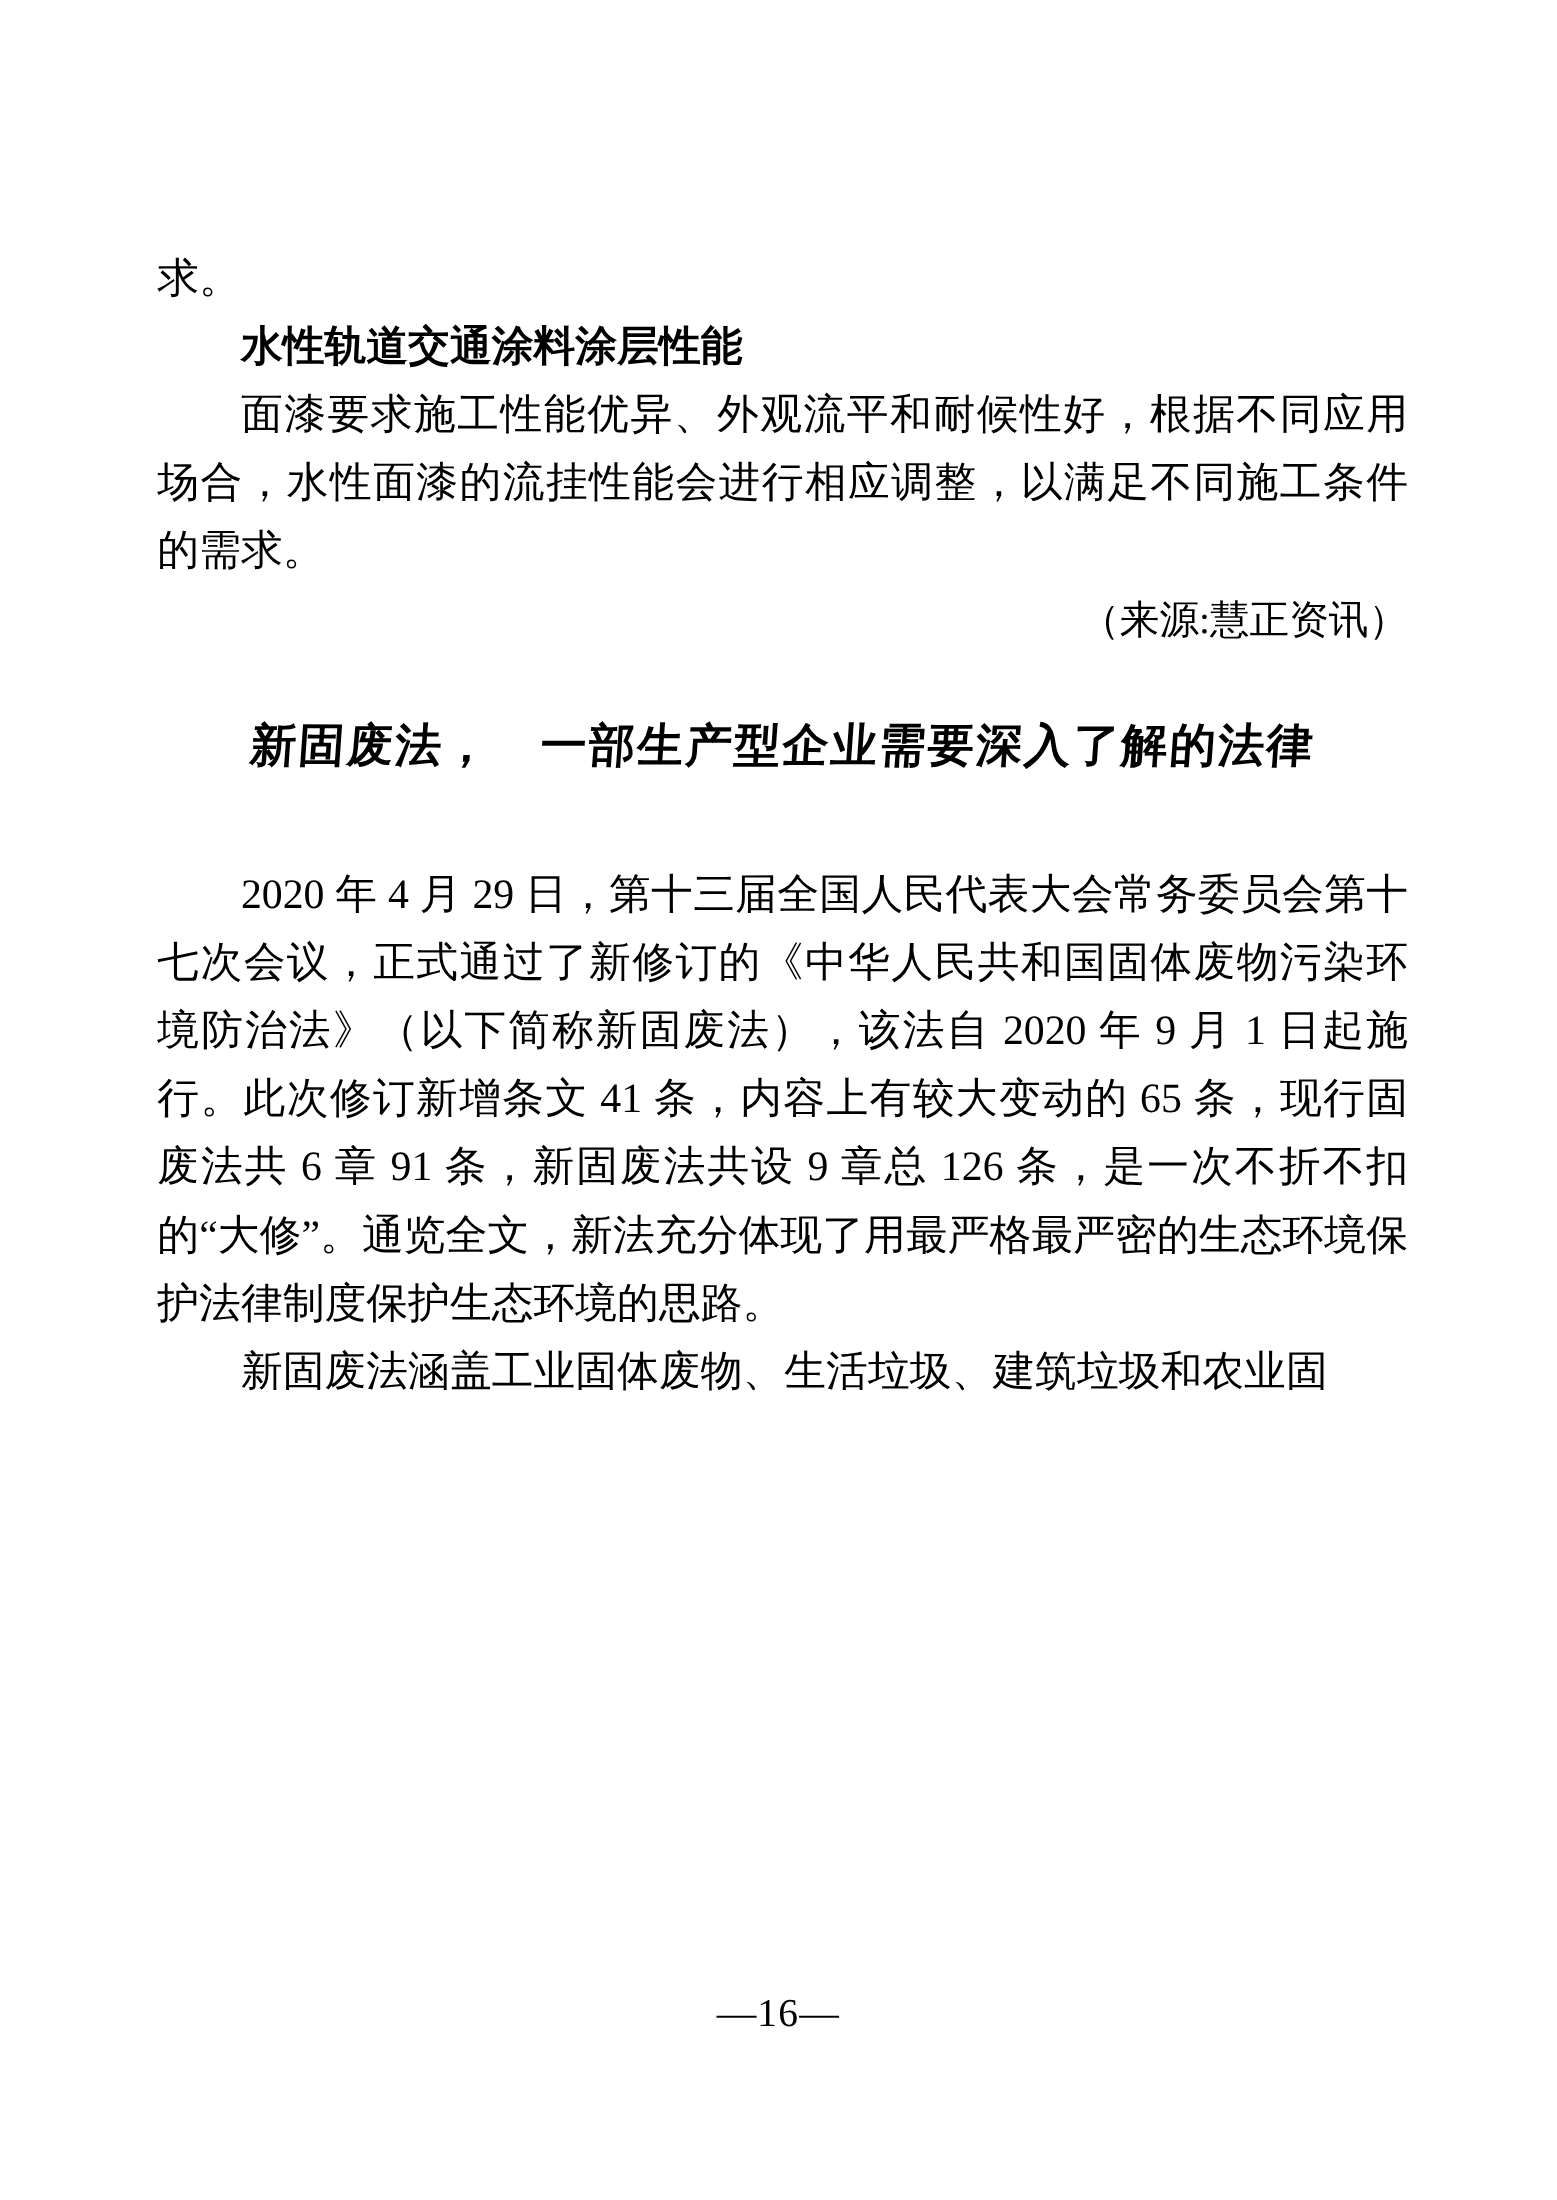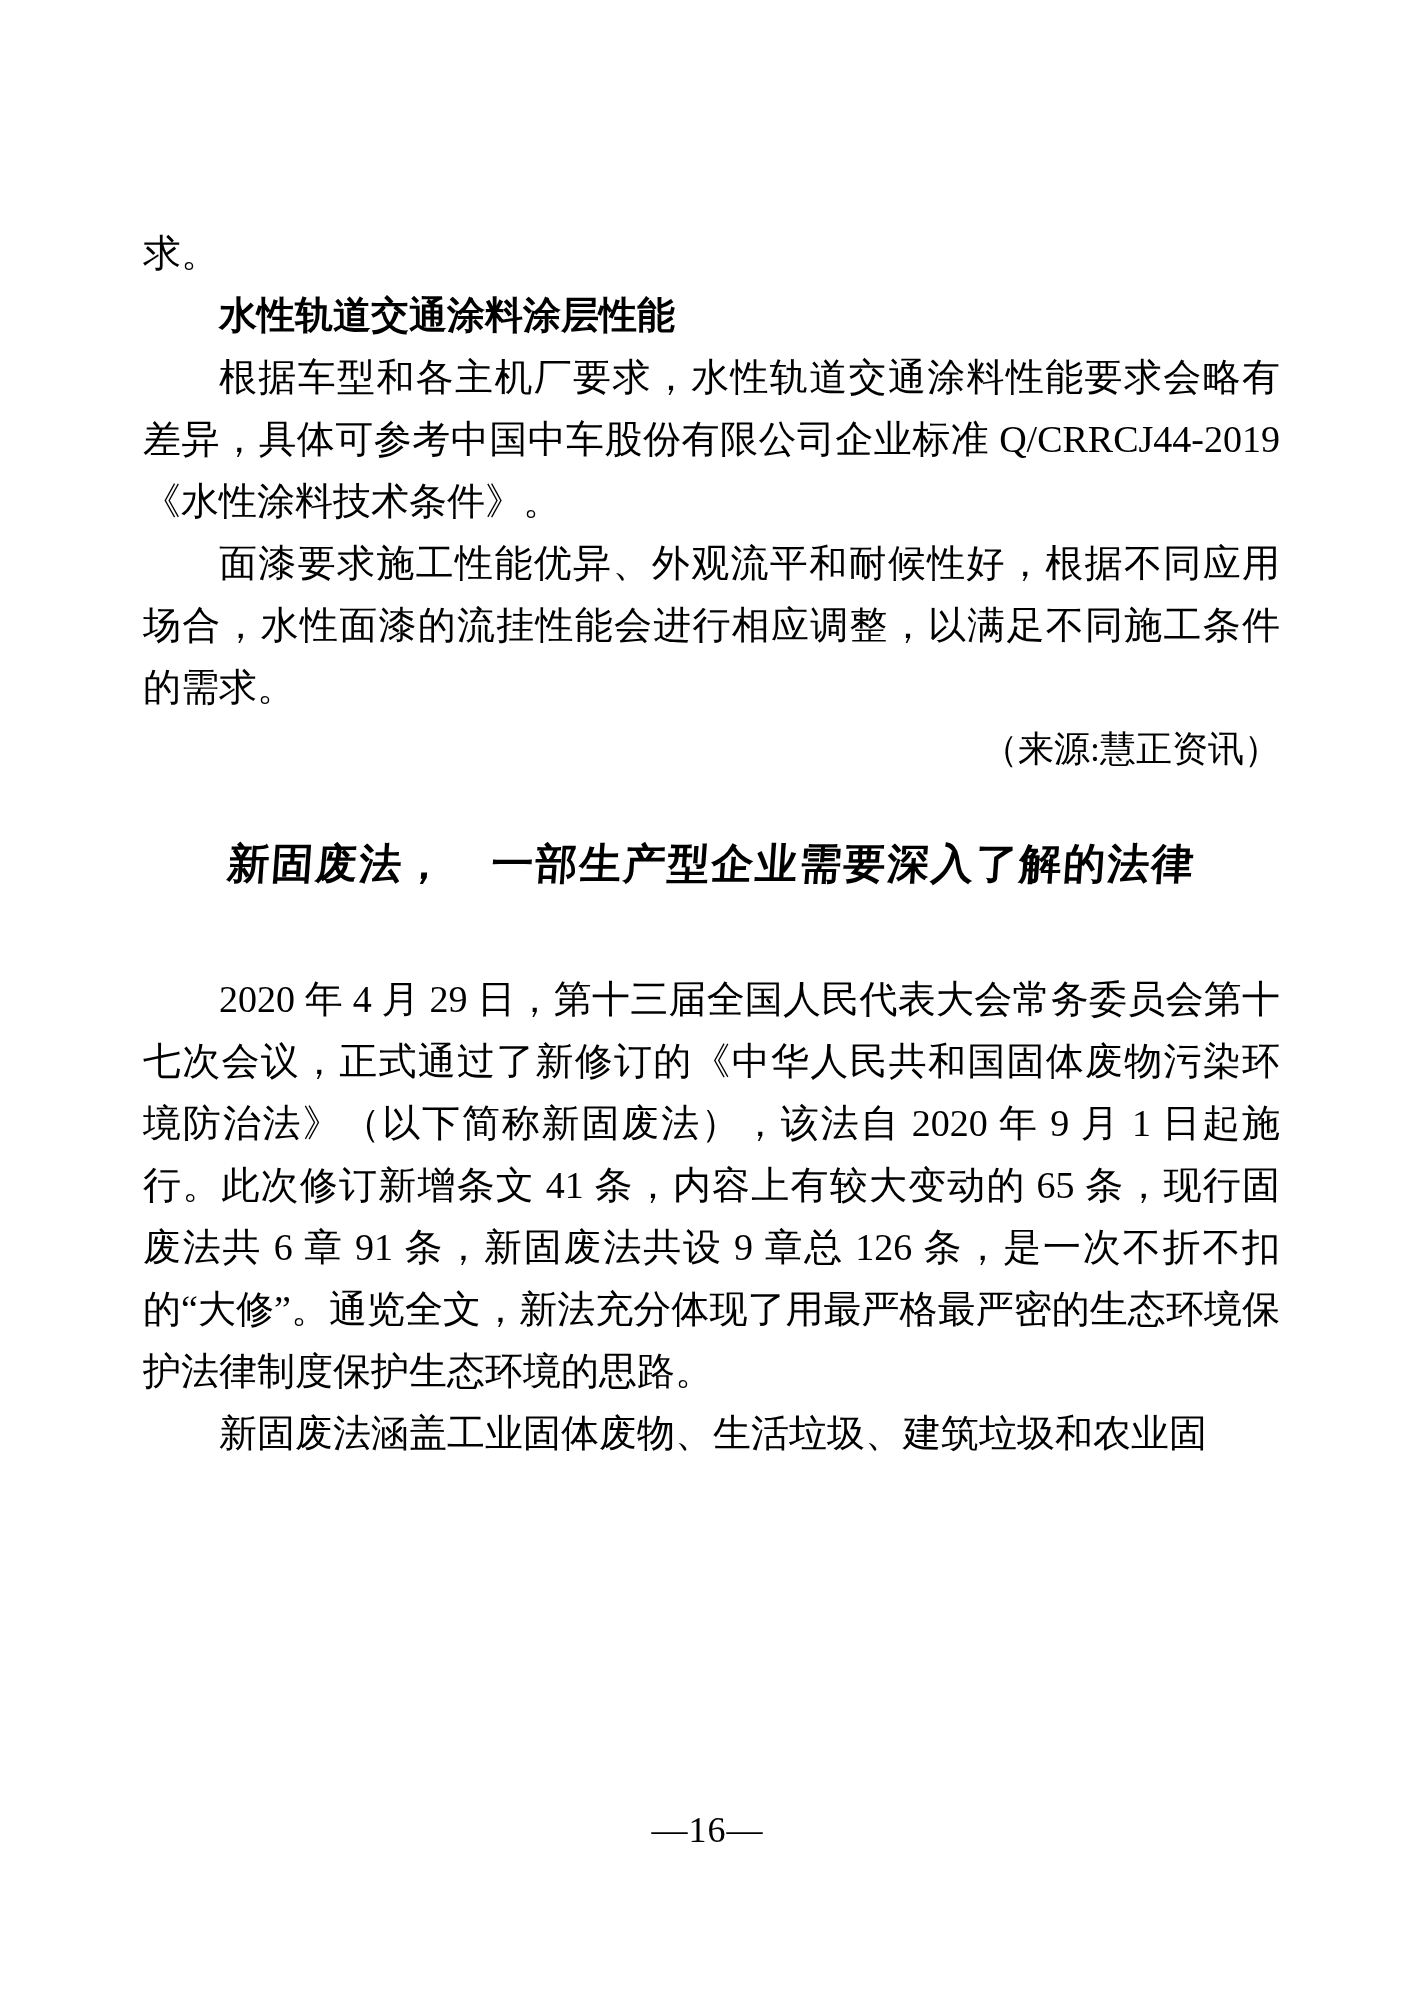--- a/index.html
+++ b/index.html
@@ -77,21 +77,20 @@
 <body>
 
 <div class="page">
 
   <div class="text-column body-text">
 
     <p class="continuation">求。</p>
 
     <p class="section-heading-bold">水性轨道交通涂料涂层性能</p>
 
-    <p class="para">根据车型和各主机厂要求，水性轨道交通涂料性能要求会略有差异，具体可参考中国中车股份有限公司企业标准 Q/CRRCJ44-2019《水性涂料技术条件》。</p>
 
 
     <p class="para">面漆要求施工性能优异、外观流平和耐候性好，根据不同应用场合，水性面漆的流挂性能会进行相应调整，以满足不同施工条件的需求。</p>
 
 
     <p class="source-line">（来源:慧正资讯）</p>
 
     <p class="calligraphy-heading">新固废法，　一部生产型企业需要深入了解的法律</p>
 
     <p class="para">2020 年 4 月 29 日，第十三届全国人民代表大会常务委员会第十七次会议，正式通过了新修订的《中华人民共和国固体废物污染环境防治法》（以下简称新固废法），该法自 2020 年 9 月 1 日起施行。此次修订新增条文 41 条，内容上有较大变动的 65 条，现行固废法共 6 章 91 条，新固废法共设 9 章总 126 条，是一次不折不扣的“大修”。通览全文，新法充分体现了用最严格最严密的生态环境保护法律制度保护生态环境的思路。</p>

